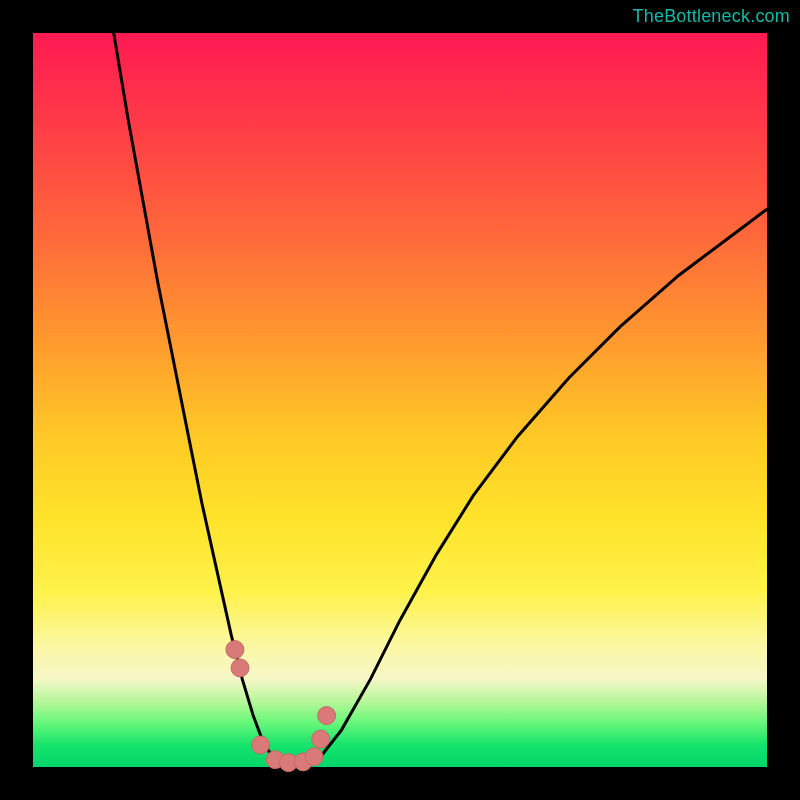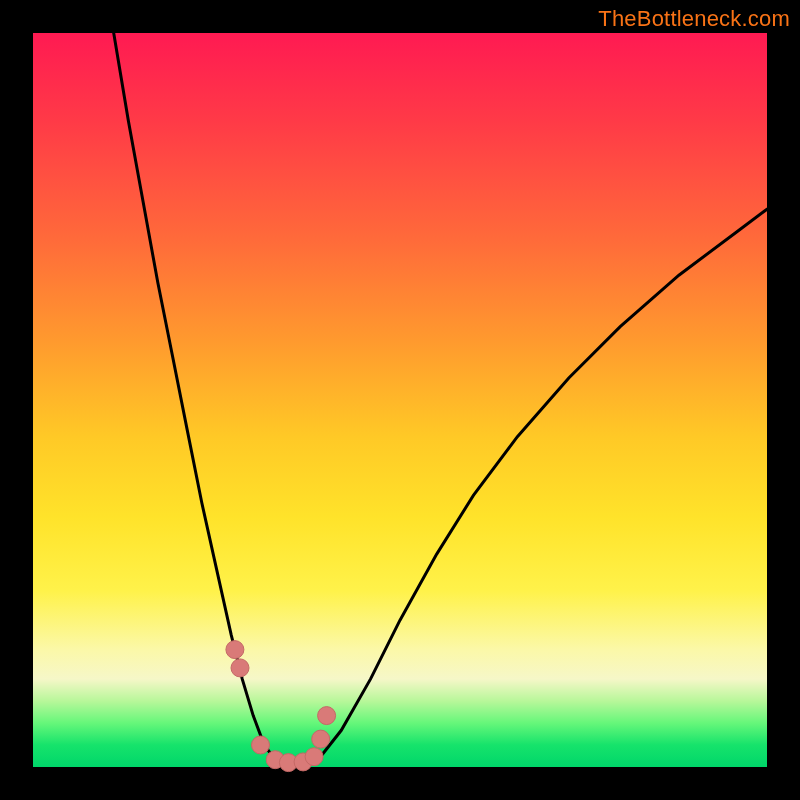--- a/index.html
+++ b/index.html
@@ -40,22 +40,22 @@
       #b8f79a 91%,
       #66f77a 94%,
       #16e36b 97%,
       #00d66a 100%
     );
   }
   .watermark {
     position: absolute;
     top: 6px;
     right: 10px;
-    color: #f97316;
-    font-size: 22px;
+    color: #14b8a6;
+    font-size: 18px;
     letter-spacing: 0.2px;
     font-weight: 500;
     user-select: none;
   }
   svg.curves {
     position: absolute;
     left: 0;
     top: 0;
     width: 734px;
     height: 734px;

